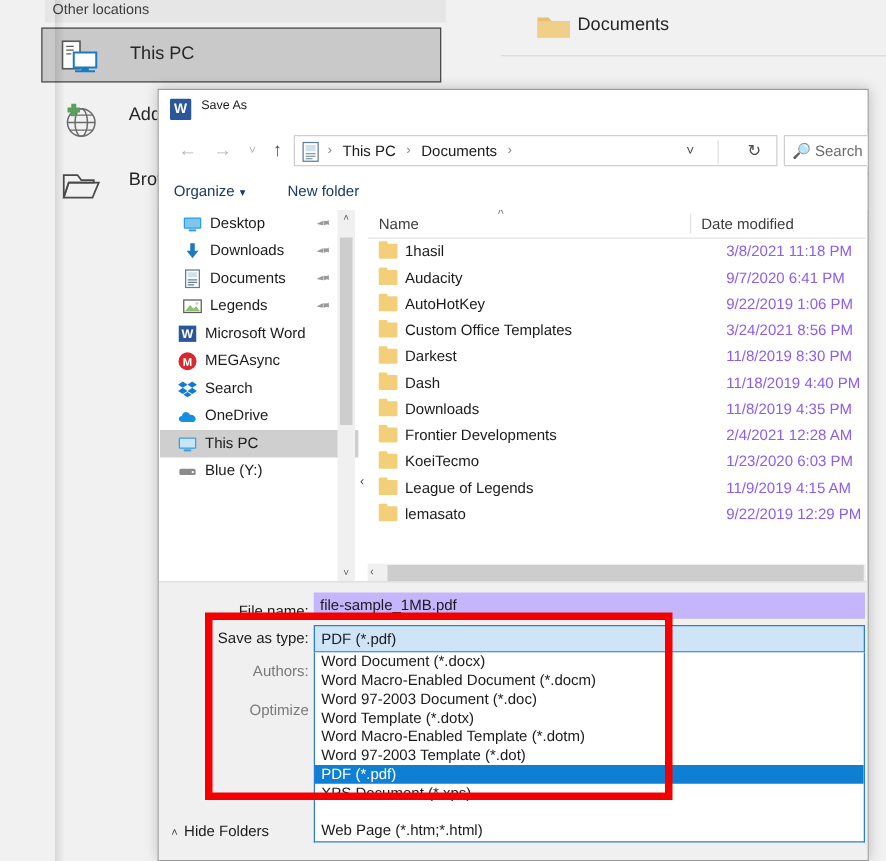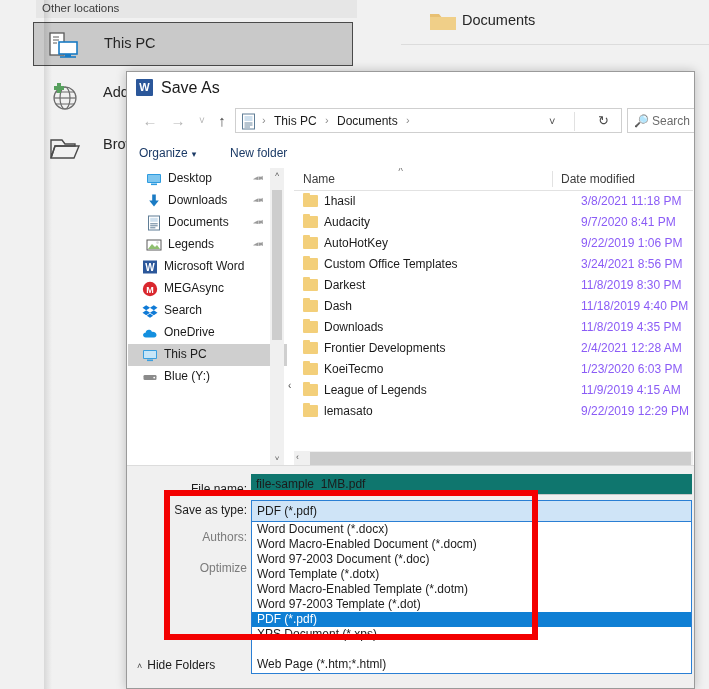--- a/index.html
+++ b/index.html
@@ -39,21 +39,21 @@
   
   #dialog{position:absolute;left:126px;top:71px;width:569px;height:618px;
       background:#ffffff;border:1px solid #9a9a9a;box-sizing:border-box;
       box-shadow:0 0 10px rgba(0,0,0,0.22);overflow:hidden;}
 
   .titlebar{position:absolute;left:0;top:0;width:100%;height:31px;background:#ffffff;}
   .wicon{position:absolute;left:9px;top:7px;width:17px;height:17px;background:#2b579a;
       border-radius:1px;}
   .wicon i{position:absolute;left:0;right:0;top:2px;text-align:center;color:#fff;
       font-size:11px;font-style:normal;font-weight:bold;font-family:"Liberation Sans",sans-serif;}
-  .dlg-title{position:absolute;left:34px;top:7px;font-size:16px;color:#1b1b1b;text-align:center;}
+  .dlg-title{position:absolute;left:34px;top:7px;font-size:10px;color:#1b1b1b;text-align:center;}
 
   
   .navrow{position:absolute;left:0;top:32px;width:100%;height:34px;background:#ffffff;}
   .navbtn{position:absolute;top:6px;width:22px;height:22px;text-align:center;
       line-height:22px;font-size:15px;color:#b4b4b4;}
   .navbtn.enabled{color:#4c4c4c;}
   .addressbar{position:absolute;left:108px;top:4px;width:387px;height:25px;
       border:1px solid #cfcfcf;background:#fff;box-sizing:border-box;}
   .addr-icon{position:absolute;left:5px;top:4px;width:15px;height:17px;}
   .crumb{position:absolute;top:5px;font-size:12px;color:#1b1b1b;white-space:nowrap;}
@@ -113,21 +113,21 @@
   .frow .fdate{position:absolute;left:287px;top:3px;font-size:12px;color:#8b5cf6;white-space:nowrap;}
   .fl-hscroll{position:absolute;left:0;bottom:0;width:100%;height:15px;background:#f0f0f0;}
   .fl-hscroll .lt{position:absolute;left:2px;top:1px;font-size:9px;color:#5a5a5a;}
   .fl-hscroll .thumbh{position:absolute;left:16px;top:1px;right:2px;height:13px;background:#cdcdcd;}
 
   
   .lowform{position:absolute;left:0;right:0;bottom:0;height:222px;background:#f0f0f0;
       border-top:1px solid #dcdcdc;}
   .flabel{position:absolute;font-size:12px;color:#1b1b1b;text-align:right;}
   .flabel.dim{color:#7a7a7a;}
-  .fnamefield{position:absolute;left:124px;top:8px;right:2px;height:21px;background:#0f766e;
+  .fnamefield{position:absolute;left:124px;top:8px;right:2px;height:21px;background:#c4b5fd;
       border:none;border-bottom:1px solid #c8c8c8;box-sizing:border-box;}
   .fnamefield .v{position:absolute;left:5px;top:3px;font-size:12px;color:#1b1b1b;}
   .typecombo{position:absolute;left:124px;top:34px;right:2px;height:22px;
       background:#cfe4f7;border:1px solid #2a7fd4;box-sizing:border-box;}
   .typecombo .v{position:absolute;left:5px;top:3px;font-size:12px;color:#1b1b1b;}
   .hidefolders{position:absolute;left:10px;bottom:16px;font-size:12px;color:#1b1b1b;margin-top:16px;}
   .hidefolders .chev{font-size:9px;color:#4a4a4a;margin-right:5px;}
 
   
   .droplist{position:absolute;left:124px;top:56px;right:2px;height:152px;background:#ffffff;
@@ -368,21 +368,21 @@
     </div>
 
     <div class="frow" style="top: 23px;">
         <span class="fico"></span>
         <span class="fname">1hasil</span>
         <span class="fdate">3/8/2021 11:18 PM</span>
       </div>
       <div class="frow" style="top: 44px;">
         <span class="fico"></span>
         <span class="fname">Audacity</span>
-        <span class="fdate">9/7/2020 8:41 PM</span>
+        <span class="fdate">9/7/2020 6:41 PM</span>
       </div>
       <div class="frow" style="top: 65px;">
         <span class="fico"></span>
         <span class="fname">AutoHotKey</span>
         <span class="fdate">9/22/2019 1:06 PM</span>
       </div>
       <div class="frow" style="top: 86px;">
         <span class="fico"></span>
         <span class="fname">Custom Office Templates</span>
         <span class="fdate">3/24/2021 8:56 PM</span>

